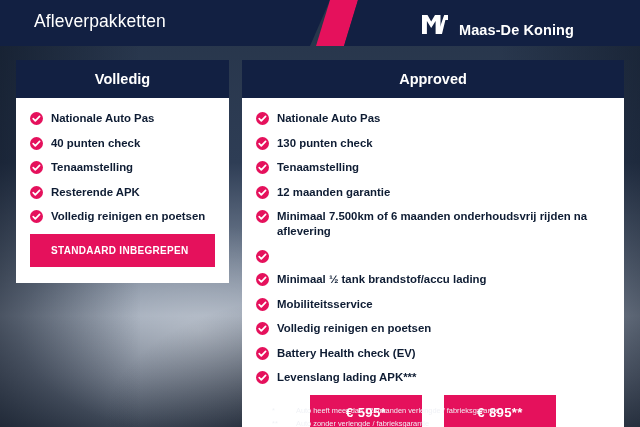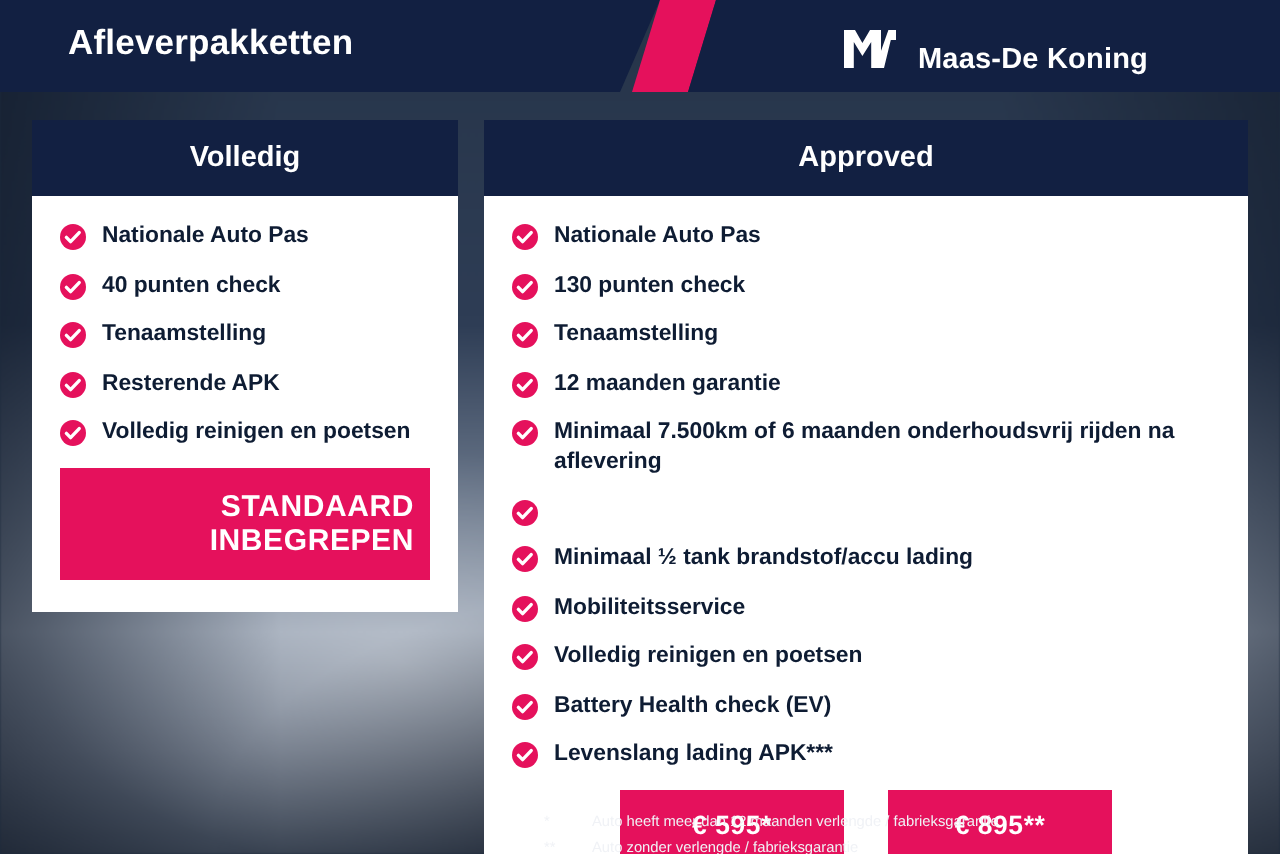--- a/index.html
+++ b/index.html
@@ -50,21 +50,21 @@
     clip-path: polygon(14px 0, 42px 0, 28px 46px, 0 46px);
   }
   .header-right {
     position: absolute; top: 0; left: 344px; width: 296px; height: 46px;
     background: #122042;
     -webkit-clip-path: polygon(14px 0, 296px 0, 296px 46px, 0 46px);
     clip-path: polygon(14px 0, 296px 0, 296px 46px, 0 46px);
   }
   .header-title {
     position: absolute; top: 11px; left: 34px;
-    color: #ffffff; font-size: 17.5px; font-weight: bold; letter-spacing: .1px;
+    color: #ffffff; font-size: 17.5px; font-weight: normal; letter-spacing: .1px;
     z-index: 6;
   }
   .brand {
     position: absolute; top: 8px; left: 420px;
     display: flex; align-items: flex-end; gap: 9px;
     z-index: 6;
   }
   .brand-mark { width: 30px; height: 30px; display: block; }
   .brand-name {
     color: #ffffff; font-size: 14.5px; font-weight: bold; letter-spacing: .1px;
@@ -111,23 +111,23 @@
     color: #fff;
     border: none;
     font-family: "Liberation Sans", sans-serif;
     font-weight: bold;
     letter-spacing: .3px;
     cursor: pointer;
   }
   #btn-standaard {
     margin: 6px 0 2px 0;
     width: 100%;
-    padding: 11px 8px;
-    font-size: 15px;
-    text-align: right;
+    padding: 11px 21px;
+    font-size: 10px;
+    text-align: left;
   }
   .price-row {
     display: flex; gap: 22px; justify-content: center;
     margin-top: 8px;
   }
   .price-btn {
     width: 112px; padding: 10px 4px; font-size: 13.2px; text-align: center;
   }
   .footnotes {
     position: absolute; left: 242px; top: 375px; width: 382px;

